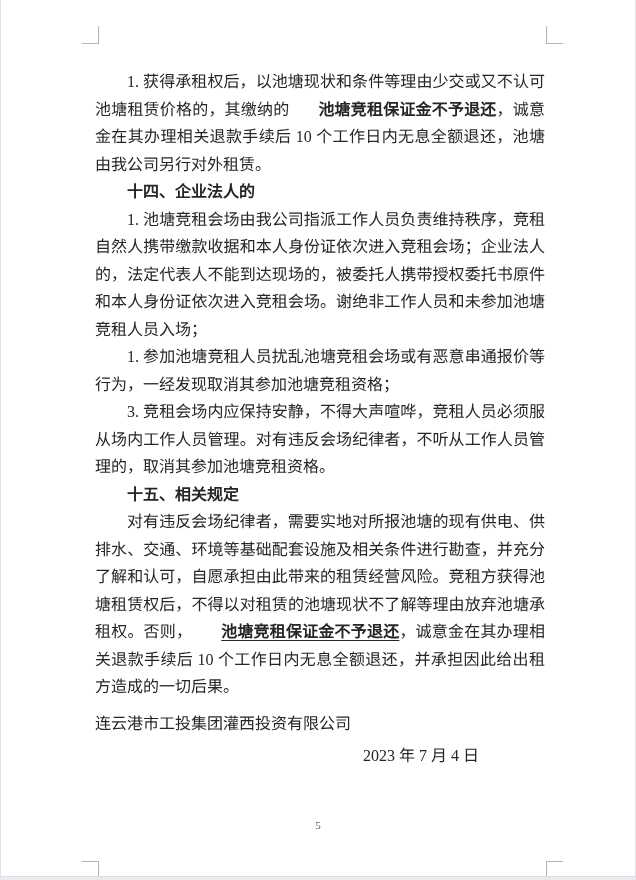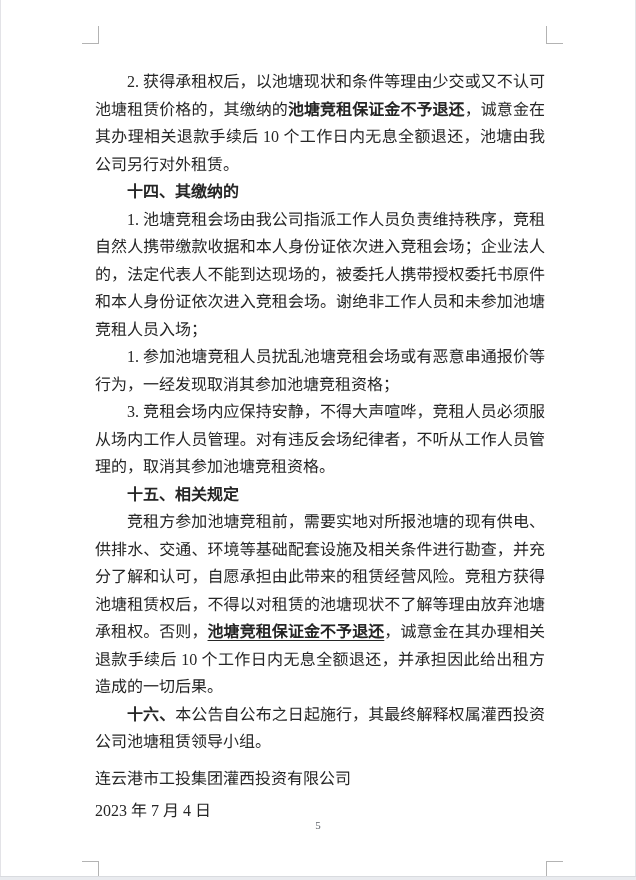--- a/index.html
+++ b/index.html
@@ -57,35 +57,35 @@
     margin: 0;
     padding: 0;
     text-indent: 2em;
     font-weight: normal;
     font-size: 16px;
   }
   .heading {
     font-weight: 700;
     text-align: left;
   }
-  .bold { font-weight: 700; }
+  .bold { font-weight: 700; padding-left: 29px; }
   .underline {
     text-decoration: underline;
     text-underline-offset: 3px;
   }
   .company {
     margin: 9px 0 0 0;
     padding: 0 20px 0 0;
     text-indent: 0;
   }
   .date {
     margin: 5px 0 0 0;
     padding: 0 66px 0 0;
     text-indent: 0;
-    text-align: left;
+    text-align: right;
   }
   .page-number {
     position: absolute;
     left: 0;
     top: 819px;
     width: 636px;
     text-align: center;
     font-size: 11px;
     color: #5a5f66;
   }
@@ -95,35 +95,34 @@
 
 <div class="page">
 
   <span class="crop tl"></span>
   <span class="crop tr"></span>
   <span class="crop bl"></span>
   <span class="crop br"></span>
 
   <div class="content">
 
-    <p class="para"><span>2. 获得承租权后，以池塘现状和条件等理由少交或又不认可池塘租赁价格的，其缴纳的</span><span class="bold">池塘竞租保证金不予退还</span><span>，诚意金在其办理相关退款手续后 10 个工作日内无息全额退还，池塘由我公司另行对外租赁。</span></p>
+    <p class="para"><span>1. 获得承租权后，以池塘现状和条件等理由少交或又不认可池塘租赁价格的，其缴纳的</span><span class="bold">池塘竞租保证金不予退还</span><span>，诚意金在其办理相关退款手续后 10 个工作日内无息全额退还，池塘由我公司另行对外租赁。</span></p>
 
-    <p class="heading">十四、其缴纳的</p>
+    <p class="heading">十四、企业法人的</p>
 
     <p class="para">1. 池塘竞租会场由我公司指派工作人员负责维持秩序，竞租自然人携带缴款收据和本人身份证依次进入竞租会场；企业法人的，法定代表人不能到达现场的，被委托人携带授权委托书原件和本人身份证依次进入竞租会场。谢绝非工作人员和未参加池塘竞租人员入场；</p>
 
     <p class="para">1. 参加池塘竞租人员扰乱池塘竞租会场或有恶意串通报价等行为，一经发现取消其参加池塘竞租资格；</p>
 
     <p class="para">3. 竞租会场内应保持安静，不得大声喧哗，竞租人员必须服从场内工作人员管理。对有违反会场纪律者，不听从工作人员管理的，取消其参加池塘竞租资格。</p>
 
     <p class="heading">十五、相关规定</p>
 
-    <p class="para"><span>竞租方参加池塘竞租前，需要实地对所报池塘的现有供电、供排水、交通、环境等基础配套设施及相关条件进行勘查，并充分了解和认可，自愿承担由此带来的租赁经营风险。竞租方获得池塘租赁权后，不得以对租赁的池塘现状不了解等理由放弃池塘承租权。否则，</span><span class="bold underline">池塘竞租保证金不予退还</span><span>，诚意金在其办理相关退款手续后 10 个工作日内无息全额退还，并承担因此给出租方造成的一切后果。</span></p>
+    <p class="para"><span>对有违反会场纪律者，需要实地对所报池塘的现有供电、供排水、交通、环境等基础配套设施及相关条件进行勘查，并充分了解和认可，自愿承担由此带来的租赁经营风险。竞租方获得池塘租赁权后，不得以对租赁的池塘现状不了解等理由放弃池塘承租权。否则，</span><span class="bold underline">池塘竞租保证金不予退还</span><span>，诚意金在其办理相关退款手续后 10 个工作日内无息全额退还，并承担因此给出租方造成的一切后果。</span></p>
 
-    <p class="para"><span class="bold">十六、</span><span>本公告自公布之日起施行，其最终解释权属灌西投资公司池塘租赁领导小组。</span></p>
 
     <p class="company">连云港市工投集团灌西投资有限公司</p>
 
     <p class="date">2023 年 7 月 4 日</p>
 
   </div>
 
   <div class="page-number">5</div>
 
   <div class="edge-left"></div>

